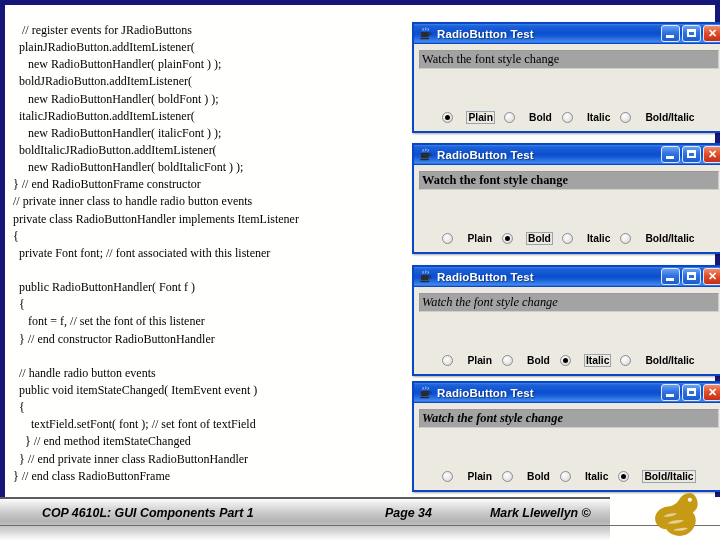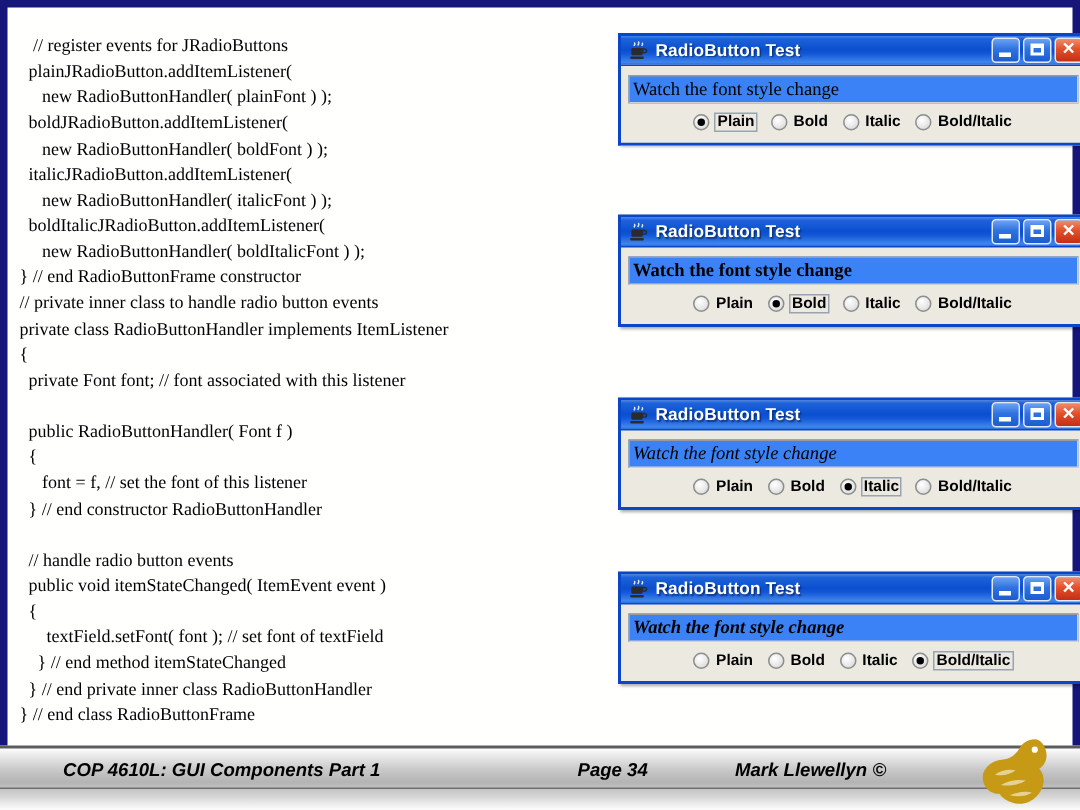--- a/index.html
+++ b/index.html
@@ -136,21 +136,21 @@
     border-top-width: 3px;
     box-sizing: border-box;
   }
 
   .jbody {
     padding: 6px 5px 7px 5px;
     background: #ece9e1;
   }
   .jfield {
     height: 19px;
-    background: #3b82f6;
+    background: #a3a3a3;
     border: 1px solid #9a9a9a;
     border-right-color: #cfcfcf;
     border-bottom-color: #cfcfcf;
     display: flex;
     align-items: center;
     padding-left: 2px;
     font-family: "Liberation Serif", serif;
     font-size: 12.4px;
     color: #000000;
     white-space: nowrap;
@@ -161,26 +161,27 @@
     display: flex;
     align-items: center;
     justify-content: center;
     gap: 9px;
     margin-top: 7px;
     padding-bottom: 1px;
   }
   .jradio {
     display: flex;
     align-items: flex-start;
-    gap: 3px;
+    gap: 13px;
     font-family: "Liberation Sans", sans-serif;
     font-size: 10.3px;
     font-weight: bold;
     color: #000000;
     white-space: nowrap;
+    margin-top: 36px;
   }
   .rdot {
     width: 11px; height: 11px;
     border-radius: 50%;
     background: radial-gradient(circle at 38% 34%, #ffffff 0%, #e8e8e8 55%, #cfcfcf 100%);
     border: 1px solid #8d8d8d;
     box-sizing: border-box;
     position: relative;
     flex: 0 0 auto;
   }
@@ -197,21 +198,21 @@
     border: 1px solid #9aa3b0;
     padding: 0 1px;
     margin: -1px 0;
   }
 
   
   #footer {
     position: absolute;
     left: 0;
     top: 497px;
-    width: 720px;
+    width: 610px;
     height: 43px;
     background: linear-gradient(to bottom,
        #ffffff 0%, #f2f2f2 6%, #c9c9c9 34%, #b4b4b4 55%,
        #d5d5d5 78%, #efefef 92%, #fcfcfc 100%);
     border-top: 2px solid #5c5c5c;
     box-sizing: border-box;
   }
   #footer::before {
     content: "";
     position: absolute;

